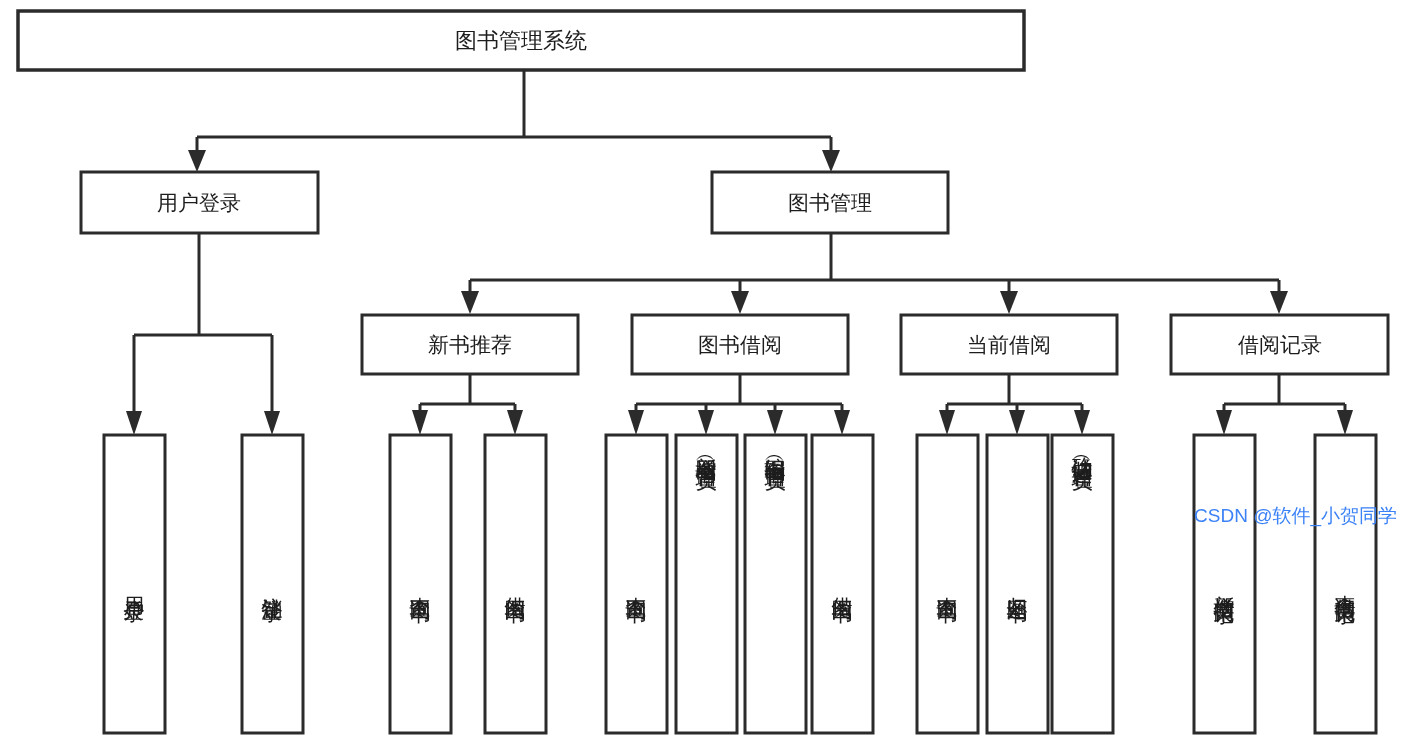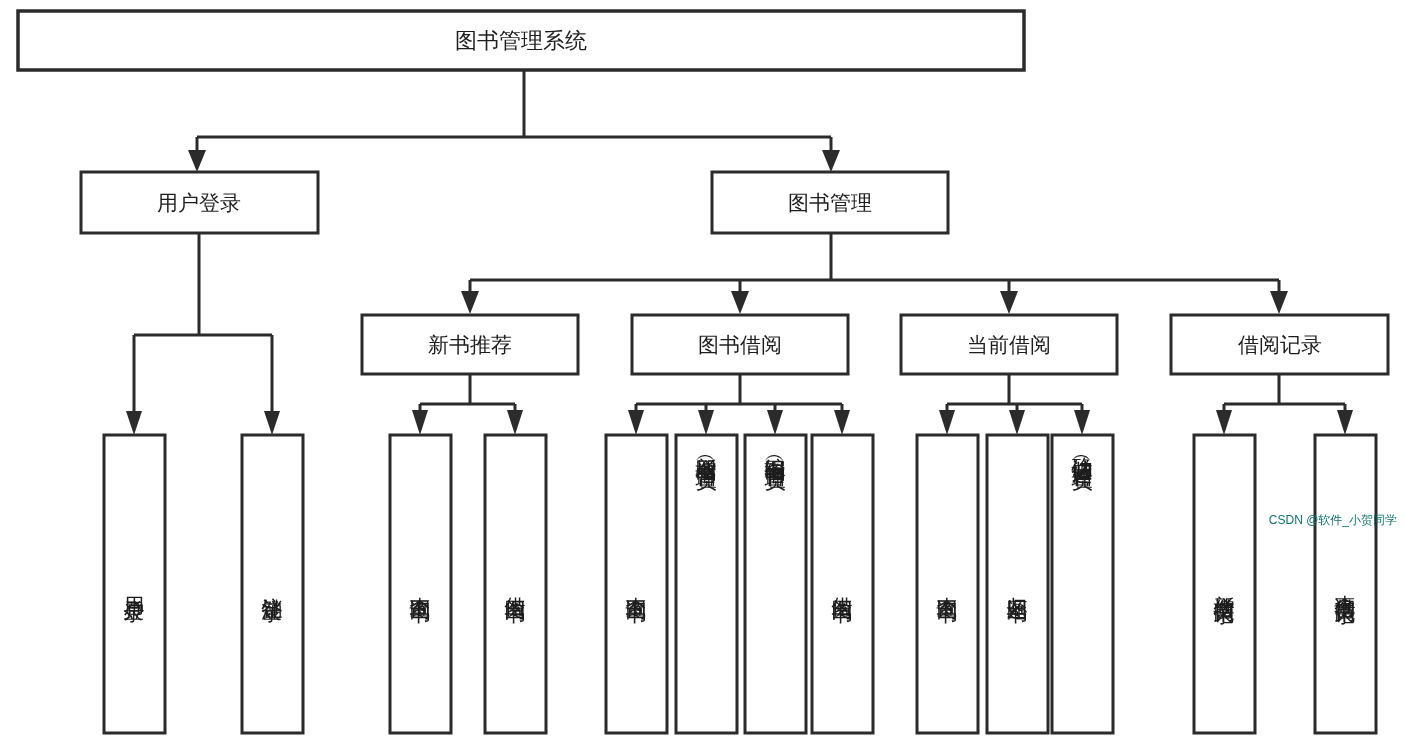--- a/index.html
+++ b/index.html
@@ -67,22 +67,22 @@
     color: #1d1d1d;
     letter-spacing: 2px;
     line-height: 1;
     white-space: nowrap;
   }
   .watermark {
     position: absolute;
     right: 8px;
     bottom: 4px;
     font-family: "Liberation Sans", "DejaVu Sans", sans-serif;
-    font-size: 12px;
-    color: #0f766e;
+    font-size: 19px;
+    color: #3b82f6;
     white-space: nowrap;
     pointer-events: none;
   }
 </style>
 </head>
 <body>
 
 <div id="diagram-root">
 
   <svg class="diagram" viewBox="0 0 1405 747" xmlns="http://www.w3.org/2000/svg">

